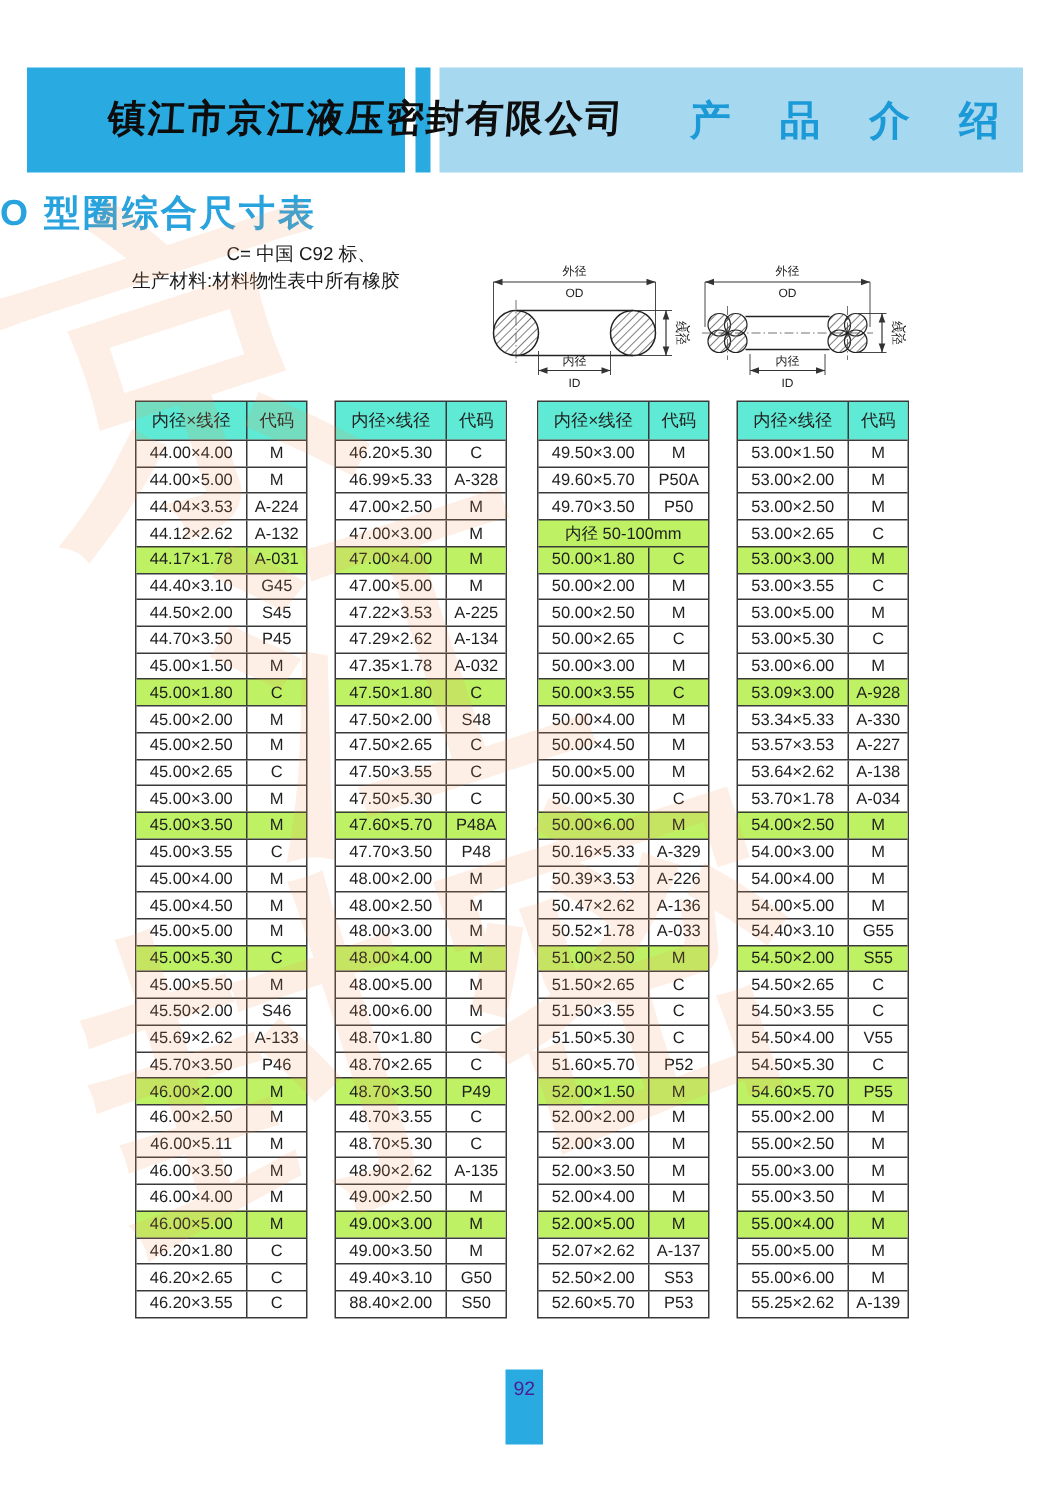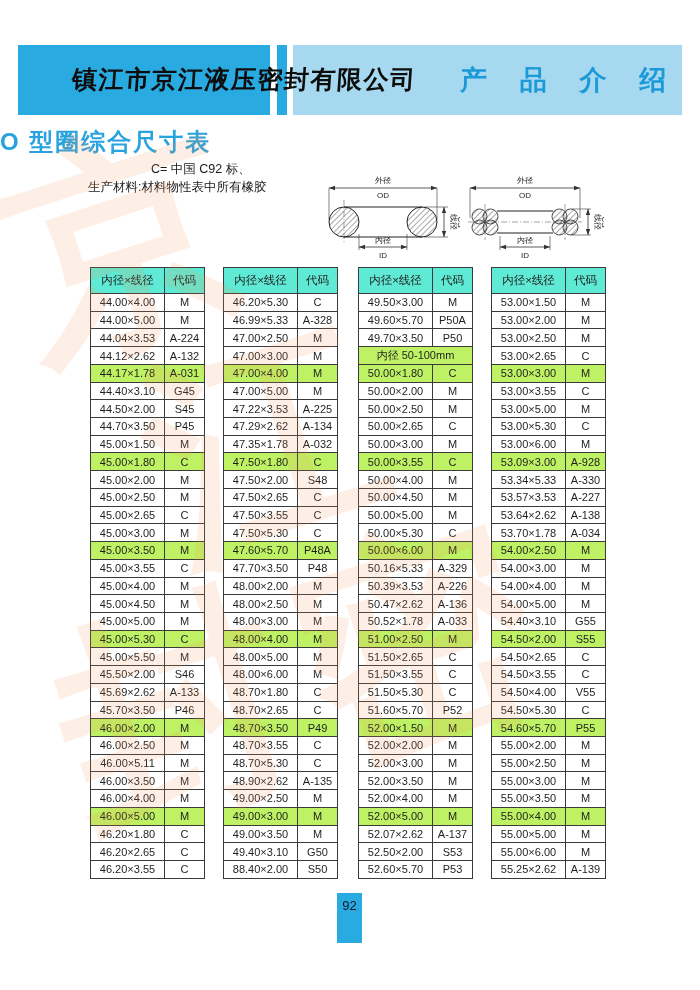--- a/index.html
+++ b/index.html
@@ -58,22 +58,22 @@
   .trow.hl{background:#bef264;}
   .cell{display:flex;align-items:center;justify-content:center;
         font-size:11px;color:#1e1e1e;overflow:hidden;white-space:nowrap;}
   .cell.size{width:74px;border-right:1px solid #3a3a3a;}
   .cell.code{flex:1;}
   .cell.span{flex:1;}
   .trow.thead .cell{font-size:11.5px;color:#222;}
 
   
   #page-number-badge{
-    position:absolute;left:337px;top:893px;width:25px;height:50px;
-    background:#29ABE2;color:#0f172a;font-size:13px;text-align:center;
+    position:absolute;left:337px;top:913px;width:25px;height:50px;
+    background:#29ABE2;color:#4c1d95;font-size:13px;text-align:center;
     padding-top:5px;z-index:2;
   }
 
   
   #watermark{position:absolute;left:0;top:0;width:700px;height:990px;
     pointer-events:none;z-index:4;overflow:hidden;}
   #watermark span{
     position:absolute;font-size:230px;font-weight:bold;
     color:rgba(240,150,80,0.15);transform:rotate(-18deg);
     font-family:"Liberation Serif","DejaVu Serif",serif;line-height:1;

